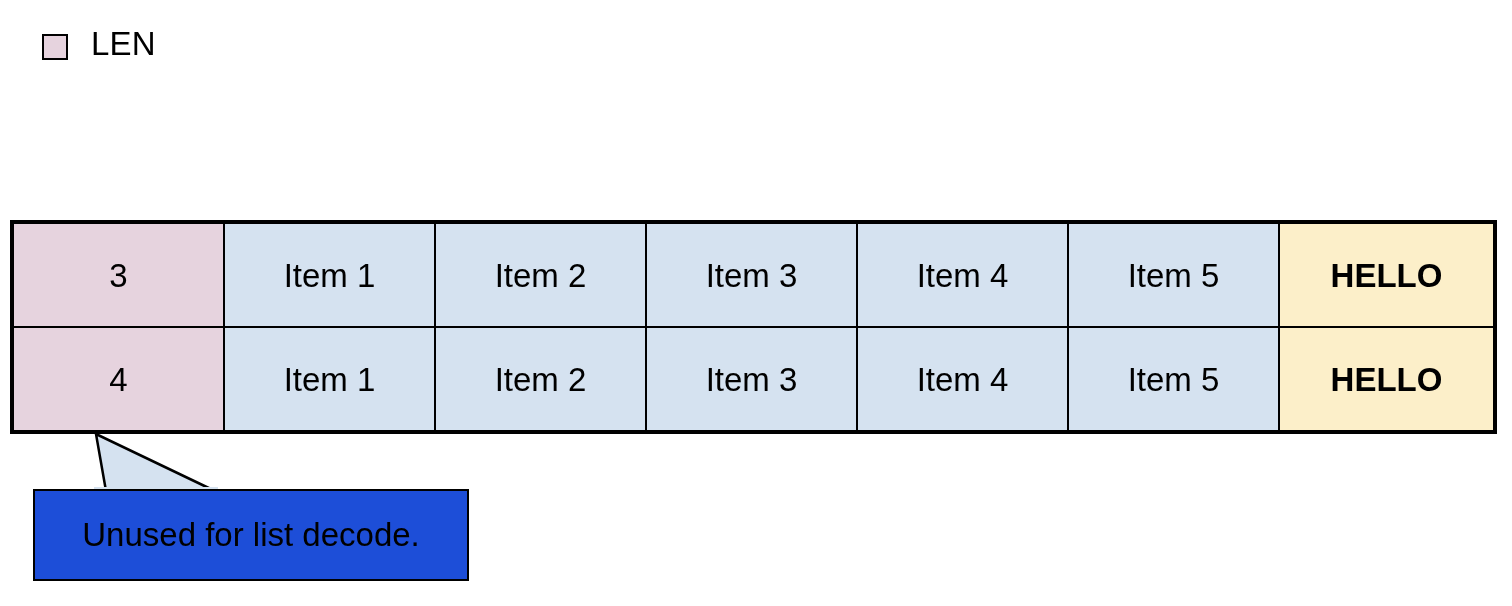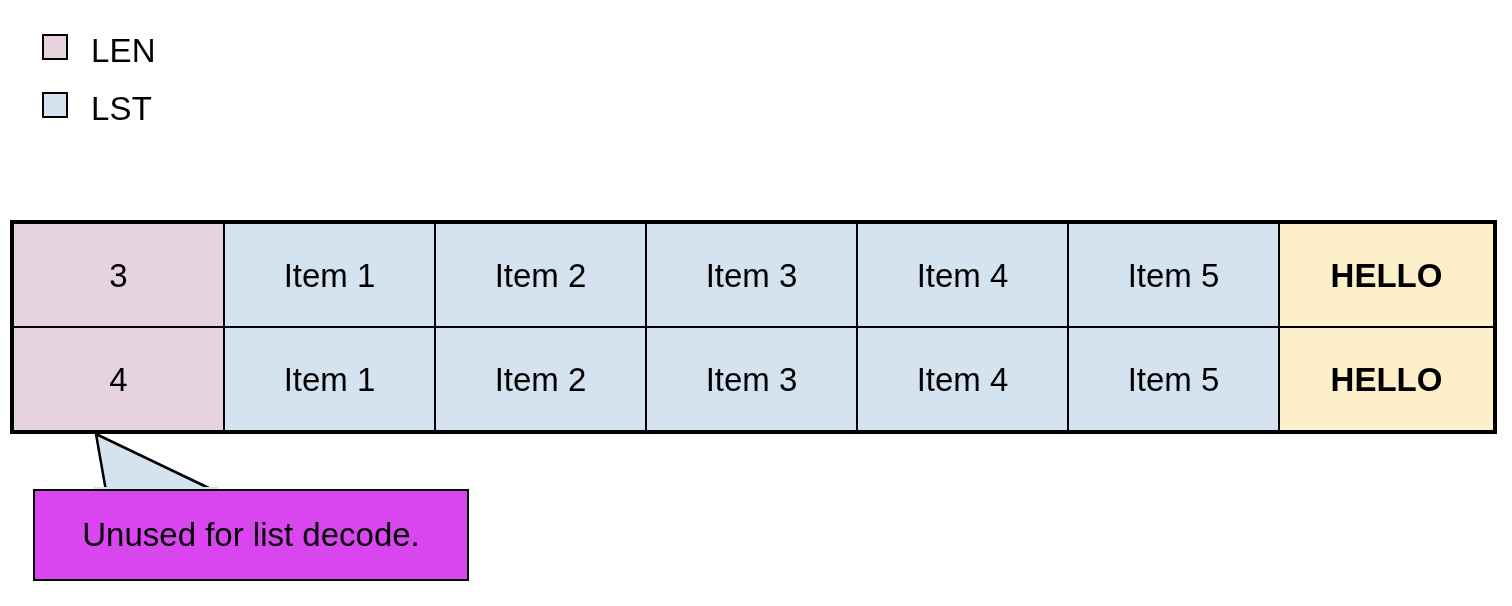--- a/index.html
+++ b/index.html
@@ -18,23 +18,22 @@
 
   
   #legend {
     position: absolute;
     left: 42px;
     top: 18px;
     width: 300px;
   }
   .legend-row {
     display: flex;
-    align-items: flex-start;
+    align-items: flex-end;
     height: 42px;
-    margin-top: 16px;
   }
   .legend-swatch {
     width: 26px;
     height: 26px;
     border: 2.5px solid #000000;
     box-sizing: border-box;
     flex: 0 0 auto;
   }
   .legend-label {
     margin-left: 23px;
@@ -110,24 +109,20 @@
   }
 </style>
 </head>
 <body style="background: rgb(255, 255, 255);">
 
 <div id="legend">
   <div class="legend-row">
     <span class="legend-swatch" style="background: rgb(230, 211, 222);"></span>
     <span class="legend-label">LEN</span>
   </div>
-  <div class="legend-row">
-    <span class="legend-swatch" style="background: rgb(213, 226, 240);"></span>
-    <span class="legend-label">LST</span>
-  </div>
 </div>
 
 <div id="struct-table">
 
   <div class="table-row">
     <div class="cell cell-len" style="background: rgb(230, 211, 222);">3</div>
     <div class="cell cell-lst" style="background: rgb(213, 226, 240);">Item 1</div>
     <div class="cell cell-lst" style="background: rgb(213, 226, 240);">Item 2</div>
     <div class="cell cell-lst" style="background: rgb(213, 226, 240);">Item 3</div>
     <div class="cell cell-lst" style="background: rgb(213, 226, 240);">Item 4</div>
@@ -145,15 +140,15 @@
     <div class="cell cell-fld" style="background: rgb(252, 239, 201);">HELLO</div>
   </div>
 
 </div>
 
 <svg id="callout-tail" viewBox="0 0 180 75" width="180" height="75">
   <polygon points="36,9 46,66 155,66" fill="#d5e2f0" stroke="#000000" stroke-width="2.5" stroke-linejoin="miter"></polygon>
   <rect x="34" y="62" width="124" height="12" fill="#d5e2f0" stroke="none"></rect>
 </svg>
 
-<div id="callout" style="background: #d946ef;">
+<div id="callout" style="background: #1d4ed8;">
   <span class="callout-line">Unused for list decode.</span>
 </div>
 
 </body></html>

